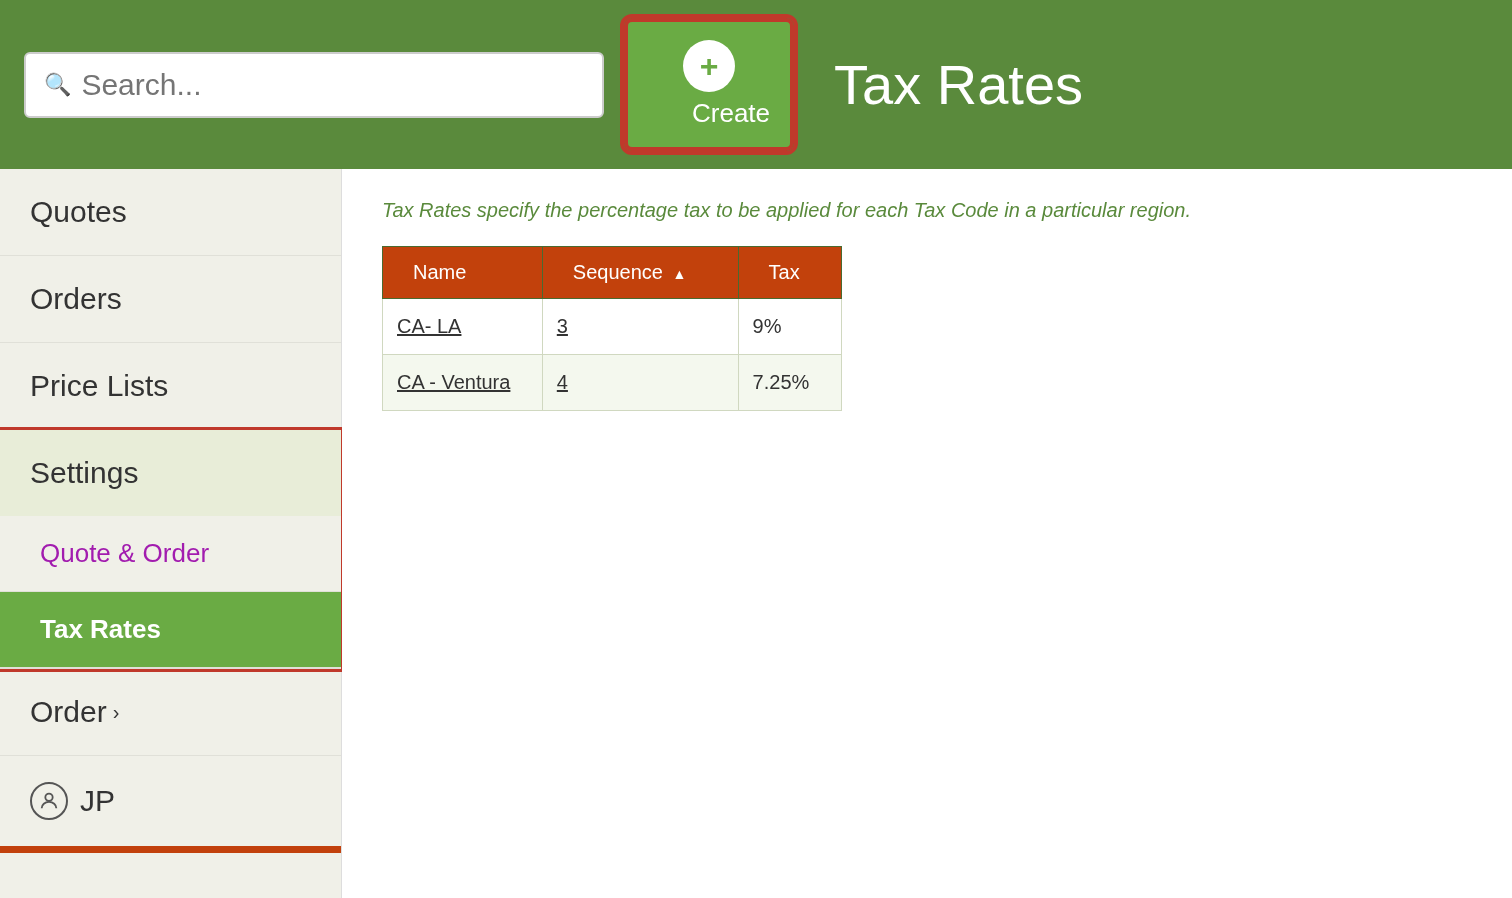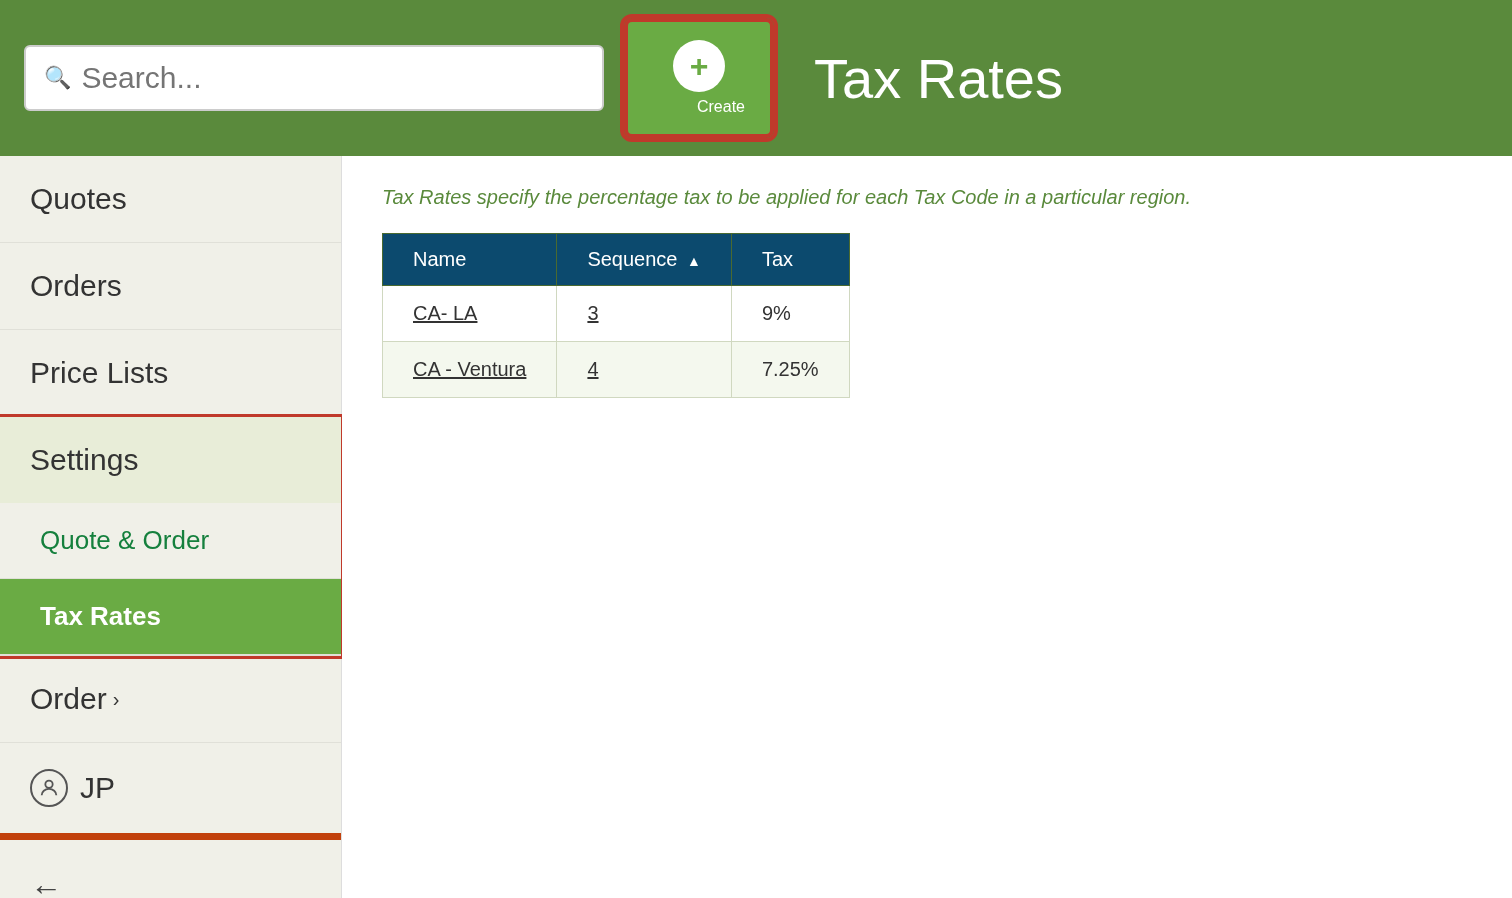--- a/index.html
+++ b/index.html
@@ -57,21 +57,21 @@
       background: white;
       border-radius: 50%;
       display: flex;
       align-items: center;
       justify-content: center;
       color: #6aab44;
       font-size: 32px;
       font-weight: bold;
     }
     .create-label {
-      font-size: 16px;
+      font-size: 26px;
       color: white;
       font-weight: 400;
       margin-left: 44px;
     }
     .page-title {
       font-size: 56px;
       font-weight: 500;
       color: white;
       margin-left: 20px;
     }
@@ -99,21 +99,21 @@
       cursor: pointer;
       border-bottom: 1px solid #e0e0d8;
     }
     .sidebar-item.active-section {
       background: #e8edd8;
       outline: 3px solid #c0392b;
     }
     .sidebar-sub-item {
       padding: 22px 40px;
       font-size: 26px;
-      color: #15803d;
+      color: #a21caf;
       cursor: pointer;
       border-bottom: 1px solid #e0e0d8;
       background: #f0f0e8;
     }
     .sidebar-sub-item.active {
       background: #6aab44;
       color: white;
       font-weight: 600;
     }
     .sidebar-help {
@@ -174,30 +174,30 @@
       margin-bottom: 24px;
     }
 
     
     .data-table {
       border-collapse: collapse;
       width: auto;
       min-width: 460px;
     }
     .data-table th {
-      background-color: #0c4a6e;
+      background-color: #c2410c;
       color: white;
       padding: 14px 30px;
       text-align: left;
       font-size: 20px;
       font-weight: 500;
       border: 1px solid #4a6a30;
     }
     .data-table td {
-      padding: 16px 30px;
+      padding: 16px 14px;
       border: 1px solid #d0d8c0;
       font-size: 20px;
       color: #333;
     }
     .data-table tr:nth-child(odd) td { background: white; }
     .data-table tr:nth-child(even) td { background: #f4f8ee; }
     .data-table a {
       color: #333;
       text-decoration: underline;
       cursor: pointer;

